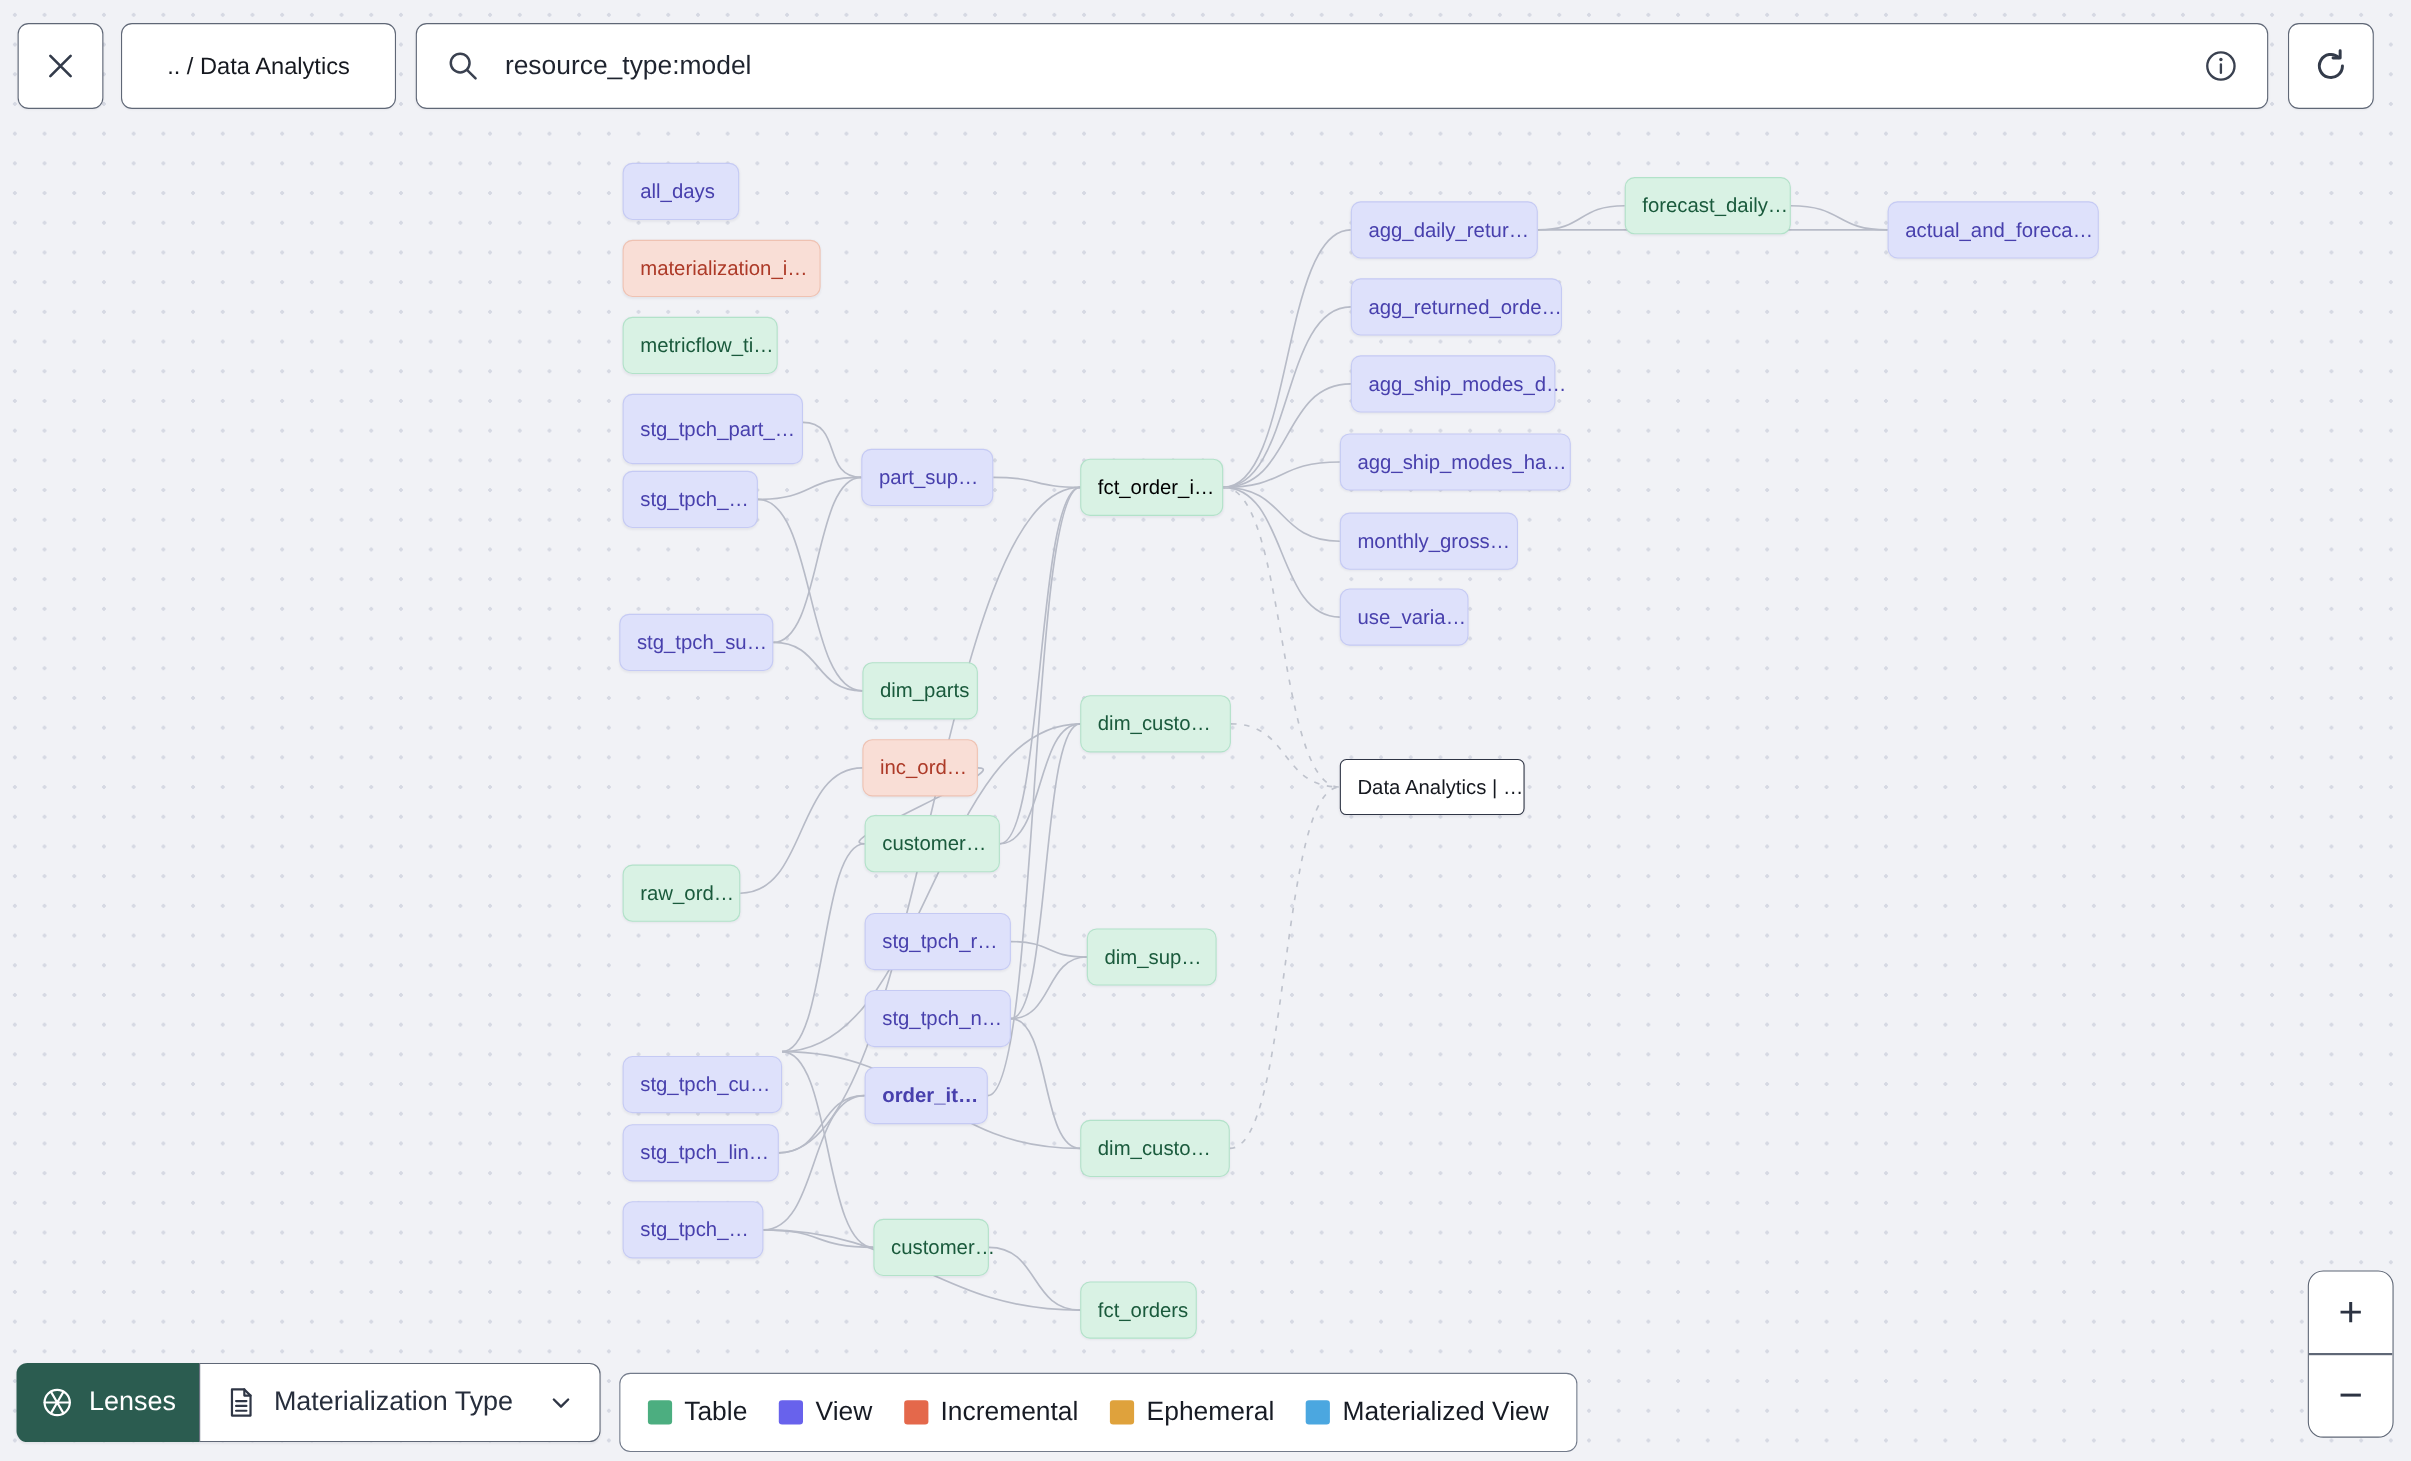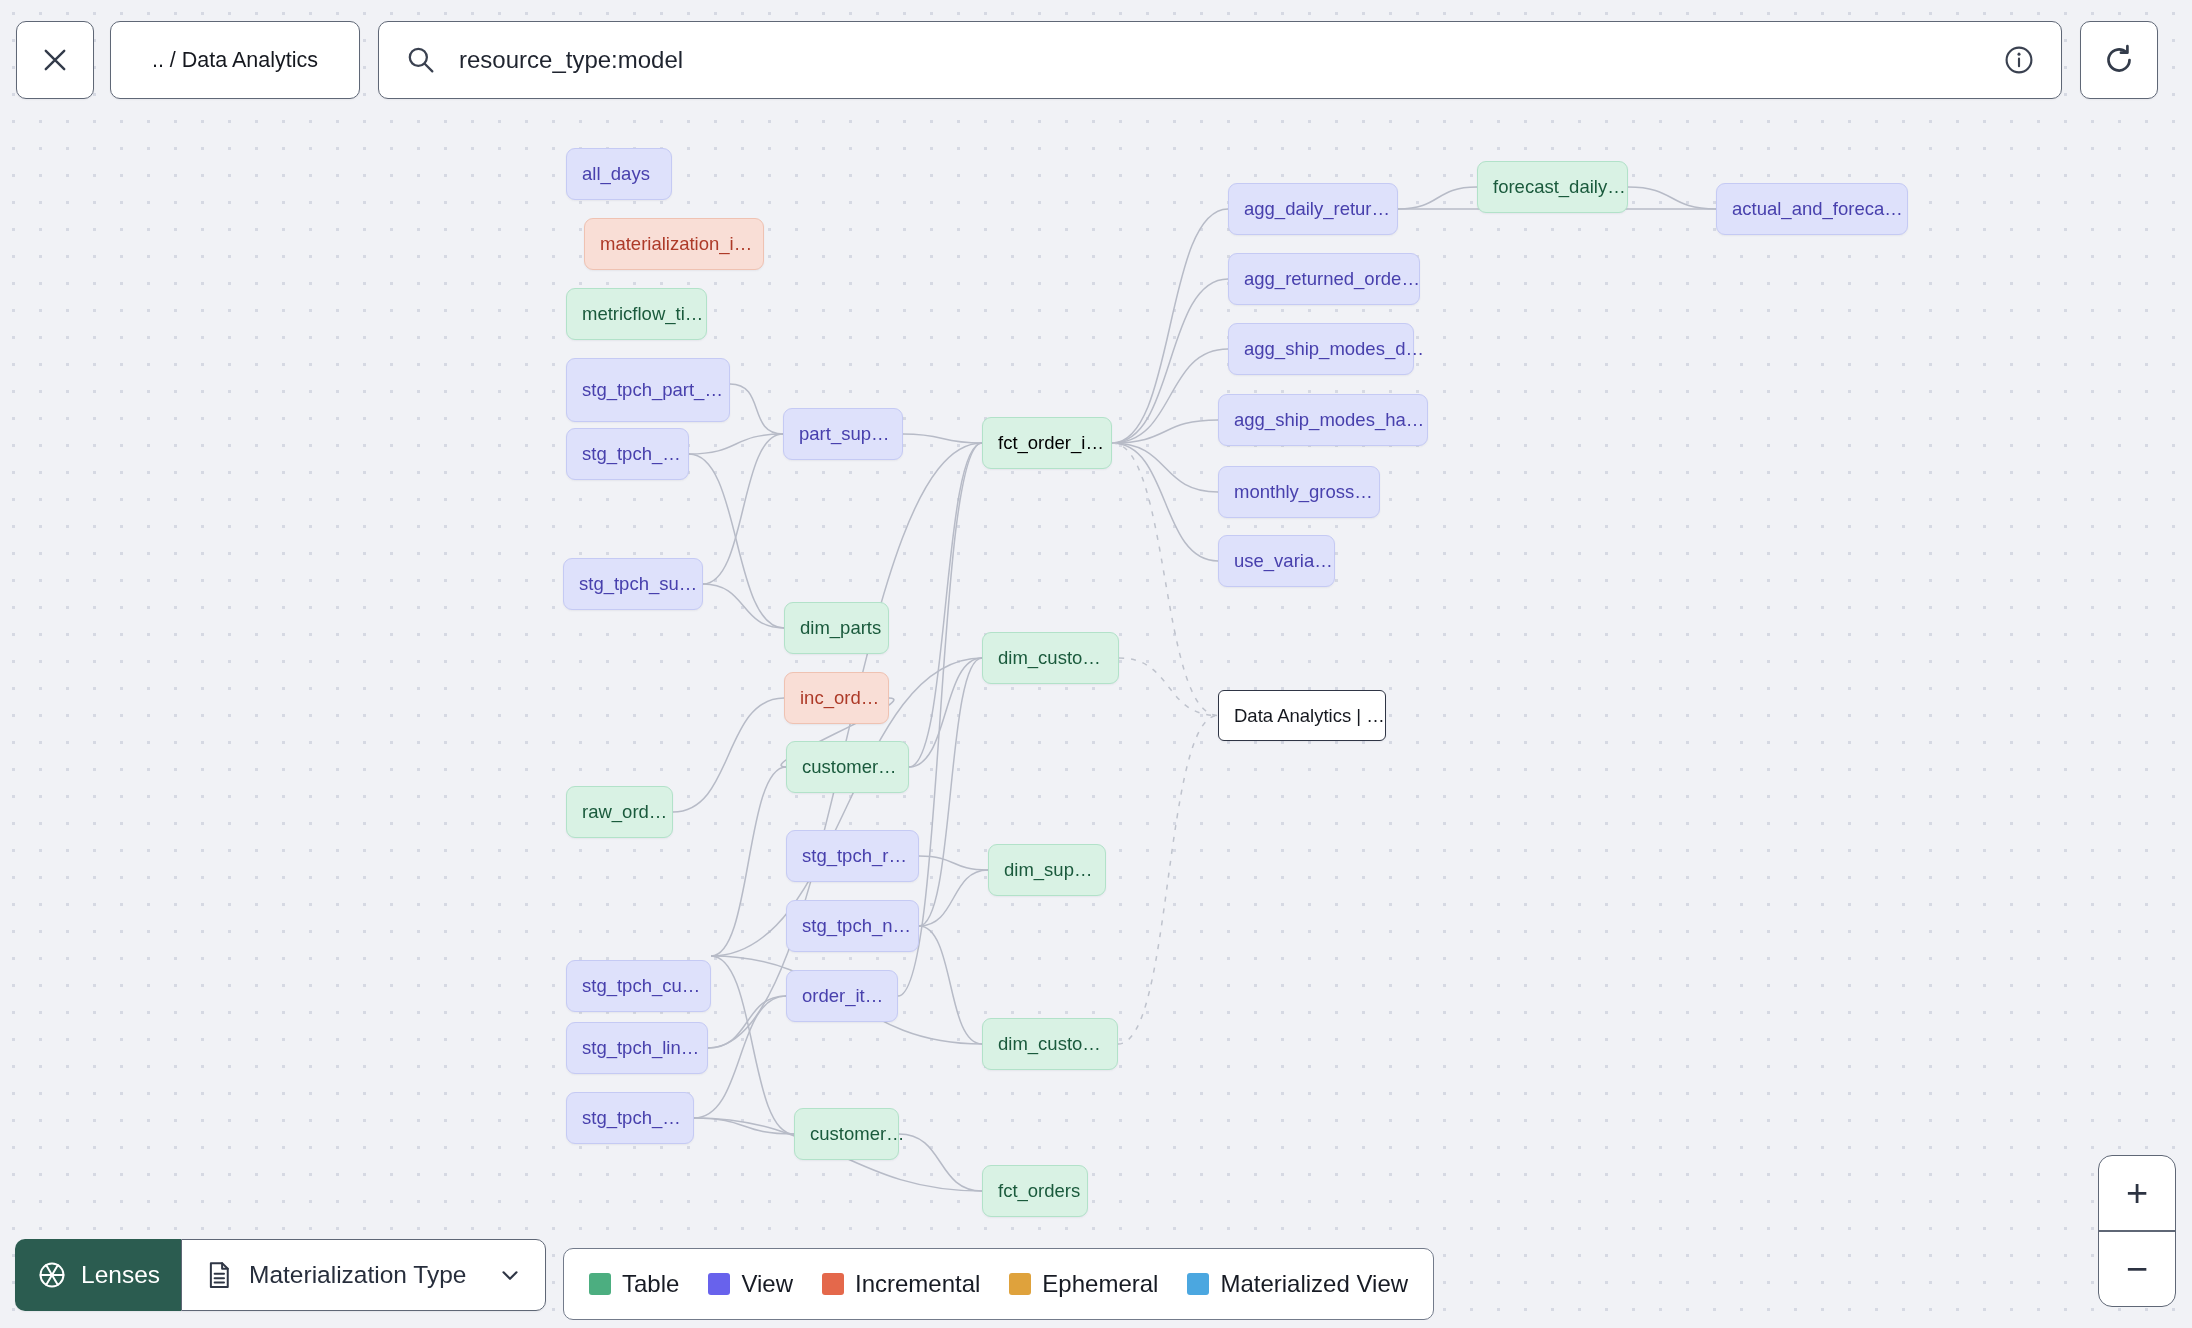--- a/index.html
+++ b/index.html
@@ -97,21 +97,21 @@
     <path d="M 1398 209 C 1528 209, 1586 209, 1716 209" fill="none" stroke="#b7bbc7" stroke-width="1.5"></path>
     <path d="M 1628 187 C 1676.4 187, 1667.6 209, 1716 209" fill="none" stroke="#b7bbc7" stroke-width="1.5"></path>
     <path d="M 1112 443 C 1170.3 443, 1159.7 715.5, 1218 715.5" fill="none" stroke="#bfc3cd" stroke-width="1.5" stroke-dasharray="5 7"></path>
     <path d="M 1119 658 C 1173.45 658, 1163.55 715.5, 1218 715.5" fill="none" stroke="#bfc3cd" stroke-width="1.5" stroke-dasharray="5 7"></path>
     <path d="M 1118 1044 C 1173 1044, 1163 715.5, 1218 715.5" fill="none" stroke="#bfc3cd" stroke-width="1.5" stroke-dasharray="5 7"></path>
   </svg>
 <div id="nodes">
     <div class="node view" style="left: 566px; top: 148px; width: 106px; height: 52px; background: rgb(222, 225, 251); border-color: rgb(197, 202, 244); color: rgb(72, 64, 173);">
       <span>all_days</span>
     </div>
-    <div class="node incremental" style="left: 566px; top: 218px; width: 180px; height: 52px; background: rgb(249, 222, 214); border-color: rgb(239, 194, 178); color: rgb(173, 58, 40); margin-left: 18px;">
+    <div class="node incremental" style="left: 566px; top: 218px; width: 180px; height: 52px; background: rgb(249, 222, 214); border-color: rgb(239, 194, 178); color: rgb(173, 58, 40);">
       <span>materialization_i…</span>
     </div>
     <div class="node table" style="left: 566px; top: 288px; width: 141px; height: 52px; background: rgb(217, 242, 228); border-color: rgb(178, 226, 201); color: rgb(26, 90, 60);">
       <span>metricflow_ti…</span>
     </div>
     <div class="node view" style="left: 566px; top: 358px; width: 164px; height: 64px; background: rgb(222, 225, 251); border-color: rgb(197, 202, 244); color: rgb(72, 64, 173);">
       <span>stg_tpch_part_…</span>
     </div>
     <div class="node view" style="left: 566px; top: 428px; width: 123px; height: 52px; background: rgb(222, 225, 251); border-color: rgb(197, 202, 244); color: rgb(72, 64, 173);">
       <span>stg_tpch_…</span>
@@ -136,21 +136,21 @@
     </div>
     <div class="node view" style="left: 786px; top: 830px; width: 133px; height: 52px; background: rgb(222, 225, 251); border-color: rgb(197, 202, 244); color: rgb(72, 64, 173);">
       <span>stg_tpch_r…</span>
     </div>
     <div class="node view" style="left: 786px; top: 900px; width: 133px; height: 52px; background: rgb(222, 225, 251); border-color: rgb(197, 202, 244); color: rgb(72, 64, 173);">
       <span>stg_tpch_n…</span>
     </div>
     <div class="node view" style="left: 566px; top: 930px; width: 145px; height: 52px; background: rgb(222, 225, 251); border-color: rgb(197, 202, 244); color: rgb(72, 64, 173); margin-top: 30px;">
       <span>stg_tpch_cu…</span>
     </div>
-    <div class="node view" style="left: 786px; top: 970px; width: 112px; height: 52px; background: rgb(222, 225, 251); border-color: rgb(197, 202, 244); color: rgb(72, 64, 173);">
+    <div class="node view" style="left: 786px; top: 970px; width: 112px; height: 52px; background: rgb(222, 225, 251); border-color: rgb(197, 202, 244); color: rgb(72, 64, 173); font-weight: bold;">
       <span>order_it…</span>
     </div>
     <div class="node view" style="left: 566px; top: 1022px; width: 142px; height: 52px; background: rgb(222, 225, 251); border-color: rgb(197, 202, 244); color: rgb(72, 64, 173);">
       <span>stg_tpch_lin…</span>
     </div>
     <div class="node view" style="left: 566px; top: 1092px; width: 128px; height: 52px; background: rgb(222, 225, 251); border-color: rgb(197, 202, 244); color: rgb(72, 64, 173);">
       <span>stg_tpch_…</span>
     </div>
     <div class="node table" style="left: 794px; top: 1108px; width: 105px; height: 52px; background: rgb(217, 242, 228); border-color: rgb(178, 226, 201); color: rgb(26, 90, 60);">
       <span>customer…</span>

